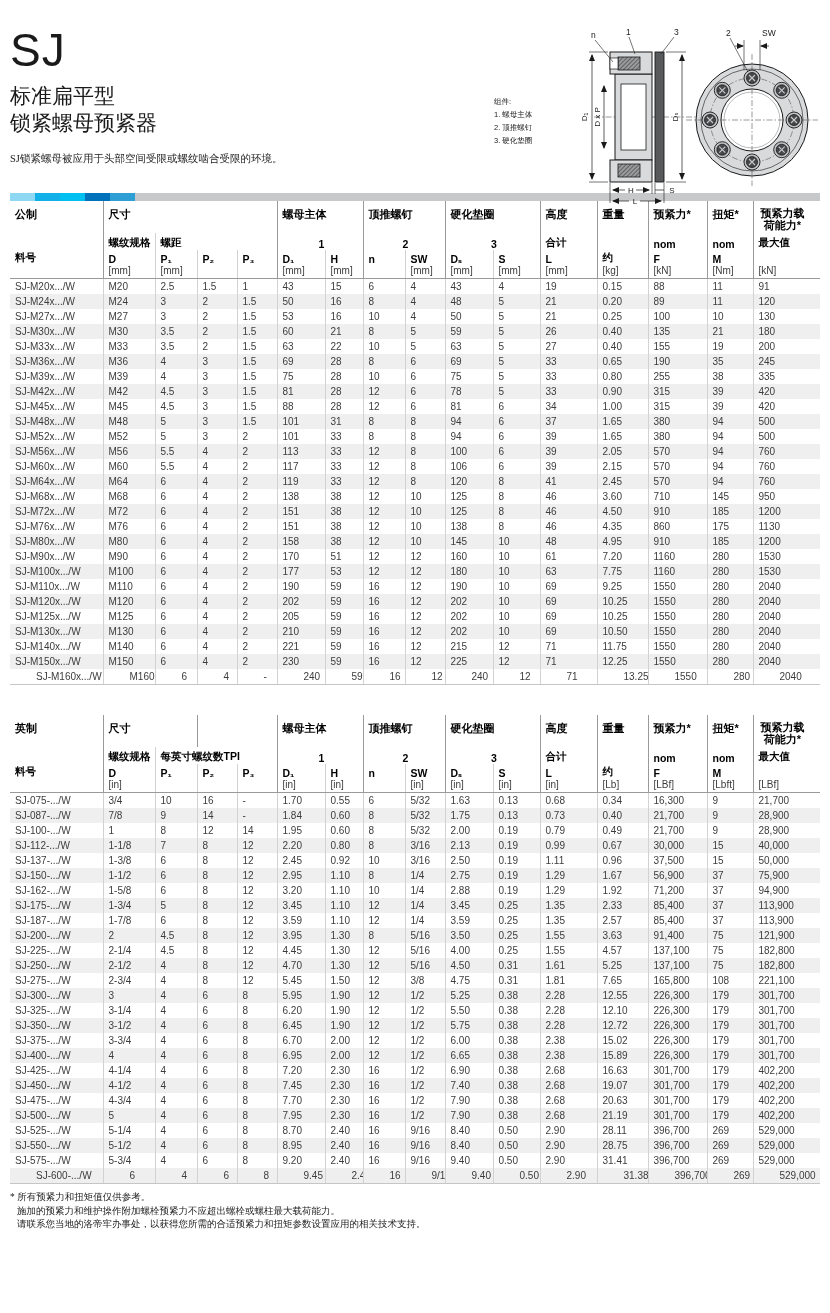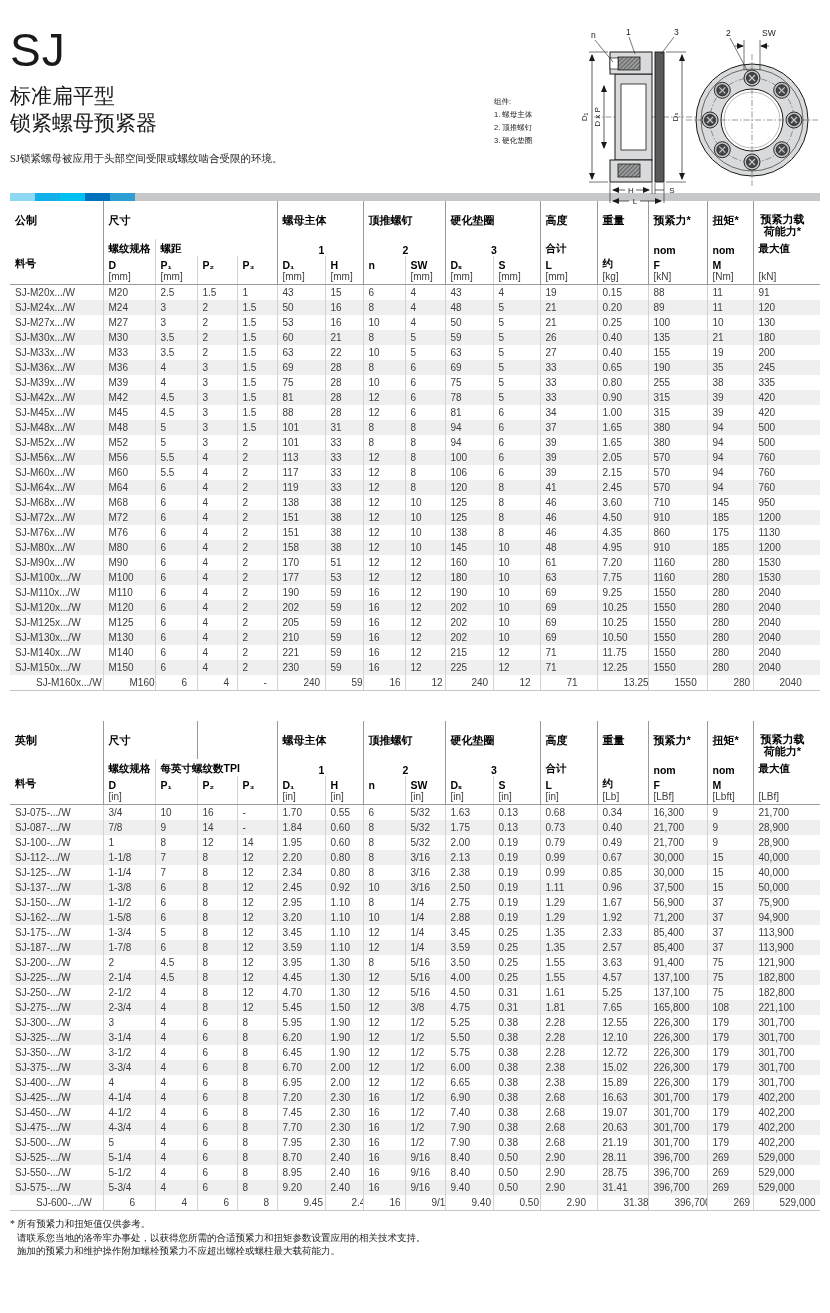--- a/index.html
+++ b/index.html
@@ -15,21 +15,21 @@
   .desc { font-size:10.5px; margin-top:16px; color:#222;
           font-family:"Liberation Serif","DejaVu Serif",serif; }
 
   .colorbar { display:flex; height:8px; margin-top:27px; }
   .colorbar .seg { width:25px; height:8px; }
   .colorbar .rest { flex:1; height:8px; }
 
   table { border-collapse:collapse; table-layout:fixed; width:810px; }
   th, td { text-align:left; padding:0 2px 0 5px; overflow:hidden; white-space:nowrap; }
   thead th { font-weight:bold; color:#000; font-size:10.5px; }
-  .hr1 th { height:26px; vertical-align:top; padding-top:12px; font-size:11px; }
+  .hr1 th { height:26px; vertical-align:top; padding-top:6px; font-size:11px; }
   .hr2 th { height:17px; vertical-align:bottom; }
   .hr3 th { height:15px; vertical-align:bottom; }
   .hr4 th { height:13px; vertical-align:top; font-weight:normal; color:#3c3c3c; font-size:10px;
             border-bottom:1px solid #9a9a9b; }
   .gsep { border-left:1px solid #9a9a9b; }
   .lsep { border-left:1px solid #d2d2d3; }
   .ctr  { text-align:center; }
   .wrap { white-space:normal; }
   .wrap div { width:48px; line-height:12px;text-align:center; }
 
@@ -802,38 +802,20 @@
           <td>3/16</td>
           <td>2.13</td>
           <td>0.19</td>
           <td>0.99</td>
           <td>0.67</td>
           <td>30,000</td>
           <td>15</td>
           <td>40,000</td>
         </tr>
         <tr>
-          <td>SJ-125-.../W</td>
-          <td>1-1/4</td>
-          <td>7</td>
-          <td>8</td>
-          <td>12</td>
-          <td>2.34</td>
-          <td>0.80</td>
-          <td>8</td>
-          <td>3/16</td>
-          <td>2.38</td>
-          <td>0.19</td>
-          <td>0.99</td>
-          <td>0.85</td>
-          <td>30,000</td>
-          <td>15</td>
-          <td>40,000</td>
-        </tr>
-        <tr>
           <td>SJ-137-.../W</td>
           <td>1-3/8</td>
           <td>6</td>
           <td>8</td>
           <td>12</td>
           <td>2.45</td>
           <td>0.92</td>
           <td>10</td>
           <td>3/16</td>
           <td>2.50</td>
@@ -1220,22 +1202,22 @@
           <td>31.38</td>
           <td>396,700</td>
           <td>269</td>
           <td>529,000</td>
         </tr>
       </tbody>
   </table>
 
   <div class="footnotes">
     <div>* 所有预紧力和扭矩值仅供参考。</div>
+    <div class="fn-indent">施加的预紧力和维护操作附加螺栓预紧力不应超出螺栓或螺柱最大载荷能力。</div>
     <div class="fn-indent">请联系您当地的洛帝牢办事处，以获得您所需的合适预紧力和扭矩参数设置应用的相关技术支持。</div>
-    <div class="fn-indent">施加的预紧力和维护操作附加螺栓预紧力不应超出螺栓或螺柱最大载荷能力。</div>
   </div>
 
 </div>
 
 <svg class="drawing" width="332" height="185" viewBox="0 0 332 185">
   <defs>
     <pattern id="hatch" width="3" height="3" patternUnits="userSpaceOnUse" patternTransform="rotate(45)">
       <rect width="3" height="3" fill="#9a9b9d"></rect>
       <line x1="0" y1="0" x2="0" y2="3" stroke="#2a2a2a" stroke-width="1"></line>
     </pattern>

